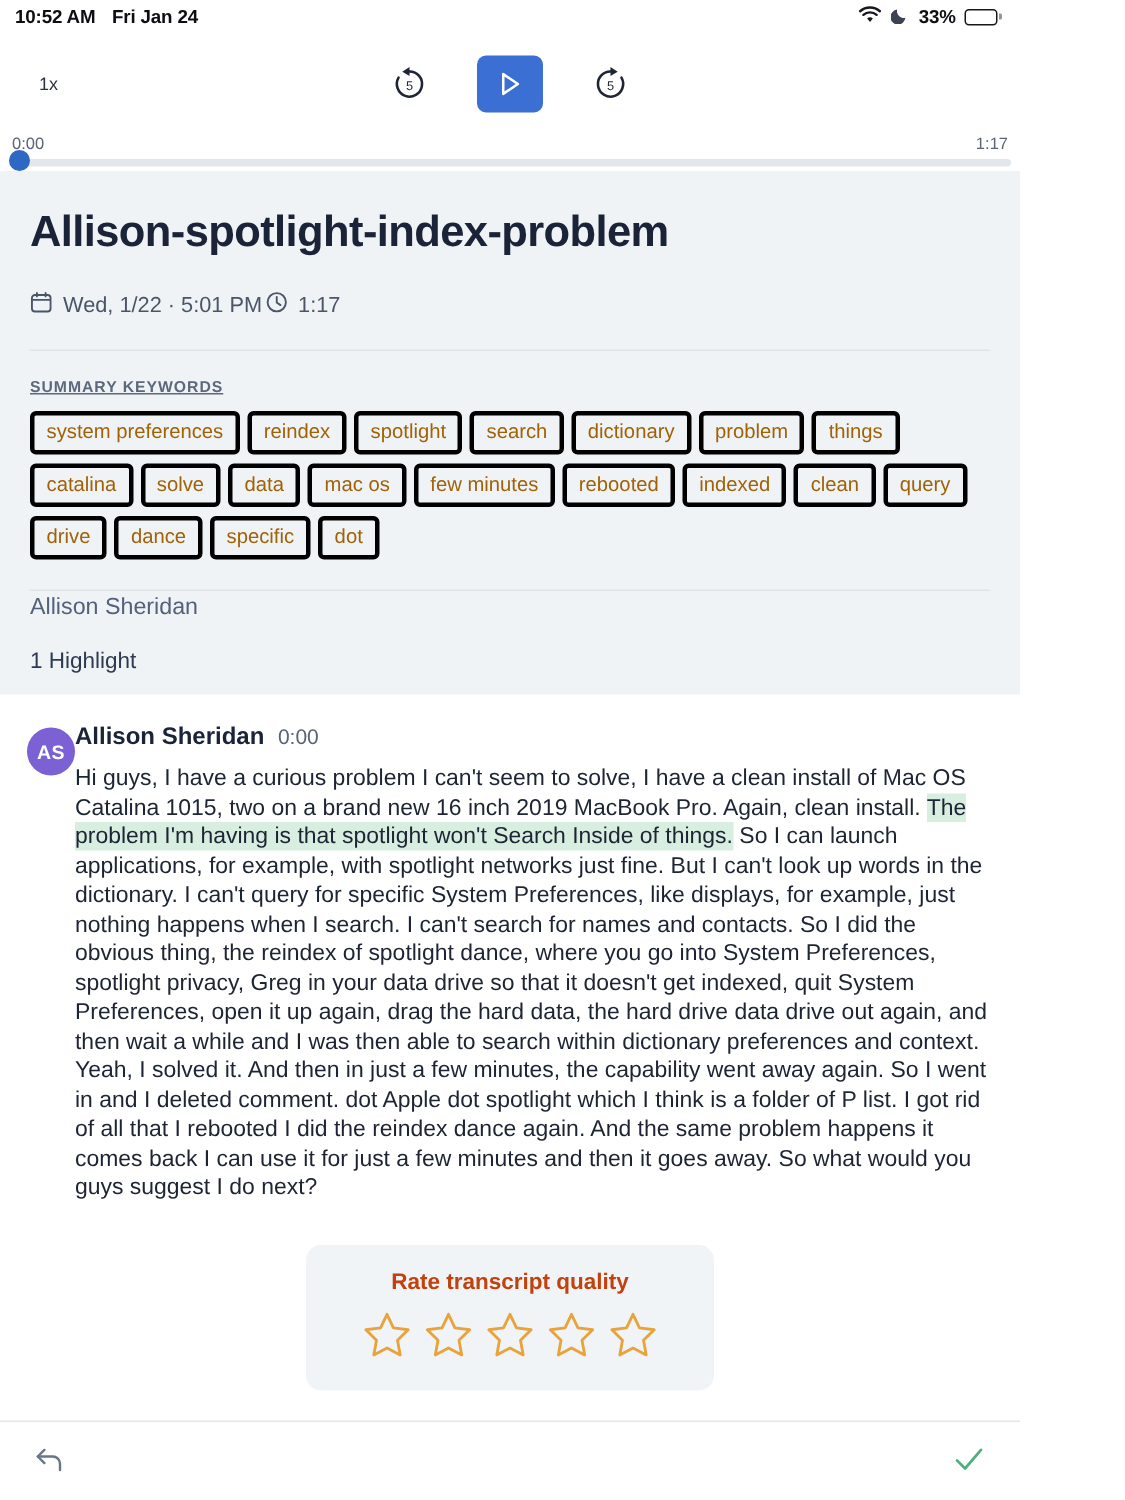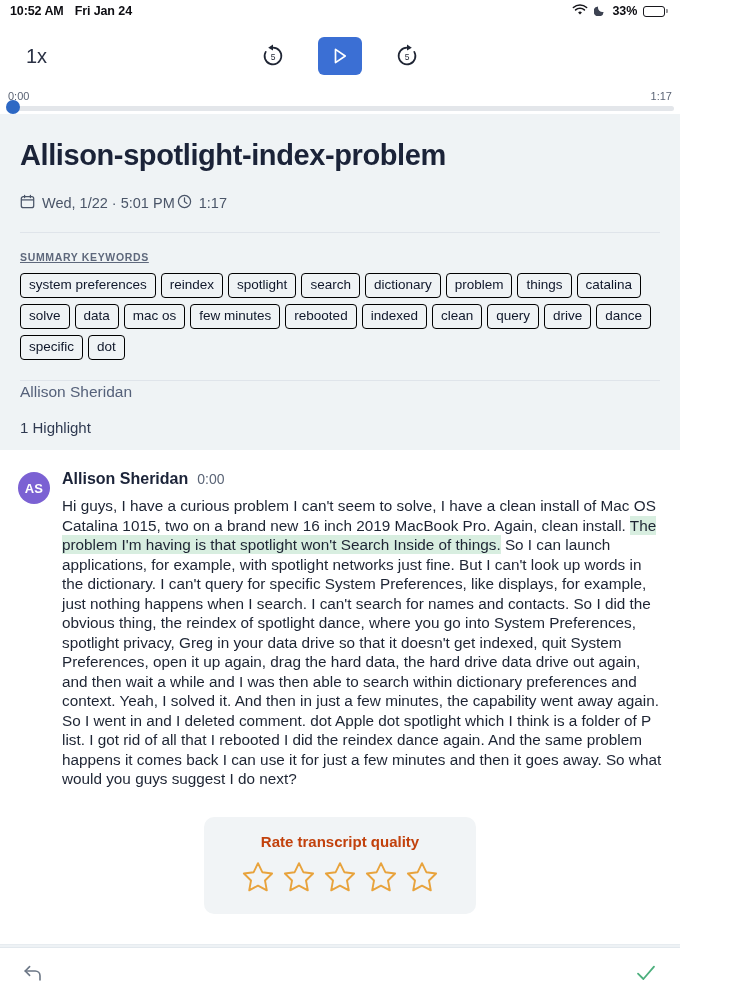--- a/index.html
+++ b/index.html
@@ -61,21 +61,21 @@
     background: #ffffff;
     position: relative;
     display: flex;
     align-items: center;
     justify-content: center;
   }
   .speed-btn {
     position: absolute;
     left: 26px; top: 50%;
     transform: translateY(-50%);
-    font-size: 20px;
+    font-size: 12px;
     color: #2a3144;
     background: none;
     border: none;
     font-family: "Liberation Sans", sans-serif;
     cursor: pointer;
   }
   .transport { display: flex; align-items: center; gap: 28px; }
   .skip-btn {
     width: 34px; height: 34px;
     background: none; border: none;
@@ -157,25 +157,25 @@
   .sec-label {
     font-size: 10.5px;
     font-weight: bold;
     letter-spacing: 0.65px;
     color: #5e687c;
     margin: 18px 0 10px 0;
     text-decoration: underline;
   }
   .tags { display: flex; flex-wrap: wrap; gap: 6px 5px; }
   .tag {
-    border: 1px solid #000000;
+    border: 3px solid #000000;
     border-radius: 4px;
     padding: 3px 8px 4px 8px;
     font-size: 13.5px;
-    color: #0f172a;
+    color: #a16207;
     background: transparent;
     cursor: pointer;
     line-height: 16px;
     font-family: "Liberation Sans", sans-serif;
   }
   .speaker-name {
     font-size: 15.5px;
     color: #55617a;
     margin-top: 2px;
   }
@@ -184,21 +184,21 @@
     color: #2f3a51;
     margin-top: 18px;
   }
 
   
   .transcript {
     background: #ffffff;
     padding: 20px 18px 0 18px;
     flex: 1 1 auto;
   }
-  .tr-block { display: flex; gap: 12px; }
+  .tr-block { display: flex; gap: 0; }
   .avatar {
     width: 32px; height: 32px;
     flex: 0 0 32px;
     border-radius: 50%;
     background: #7b61d3;
     color: #ffffff;
     font-size: 13px;
     font-weight: bold;
     display: flex; align-items: center; justify-content: center;
     letter-spacing: 0.3px;

